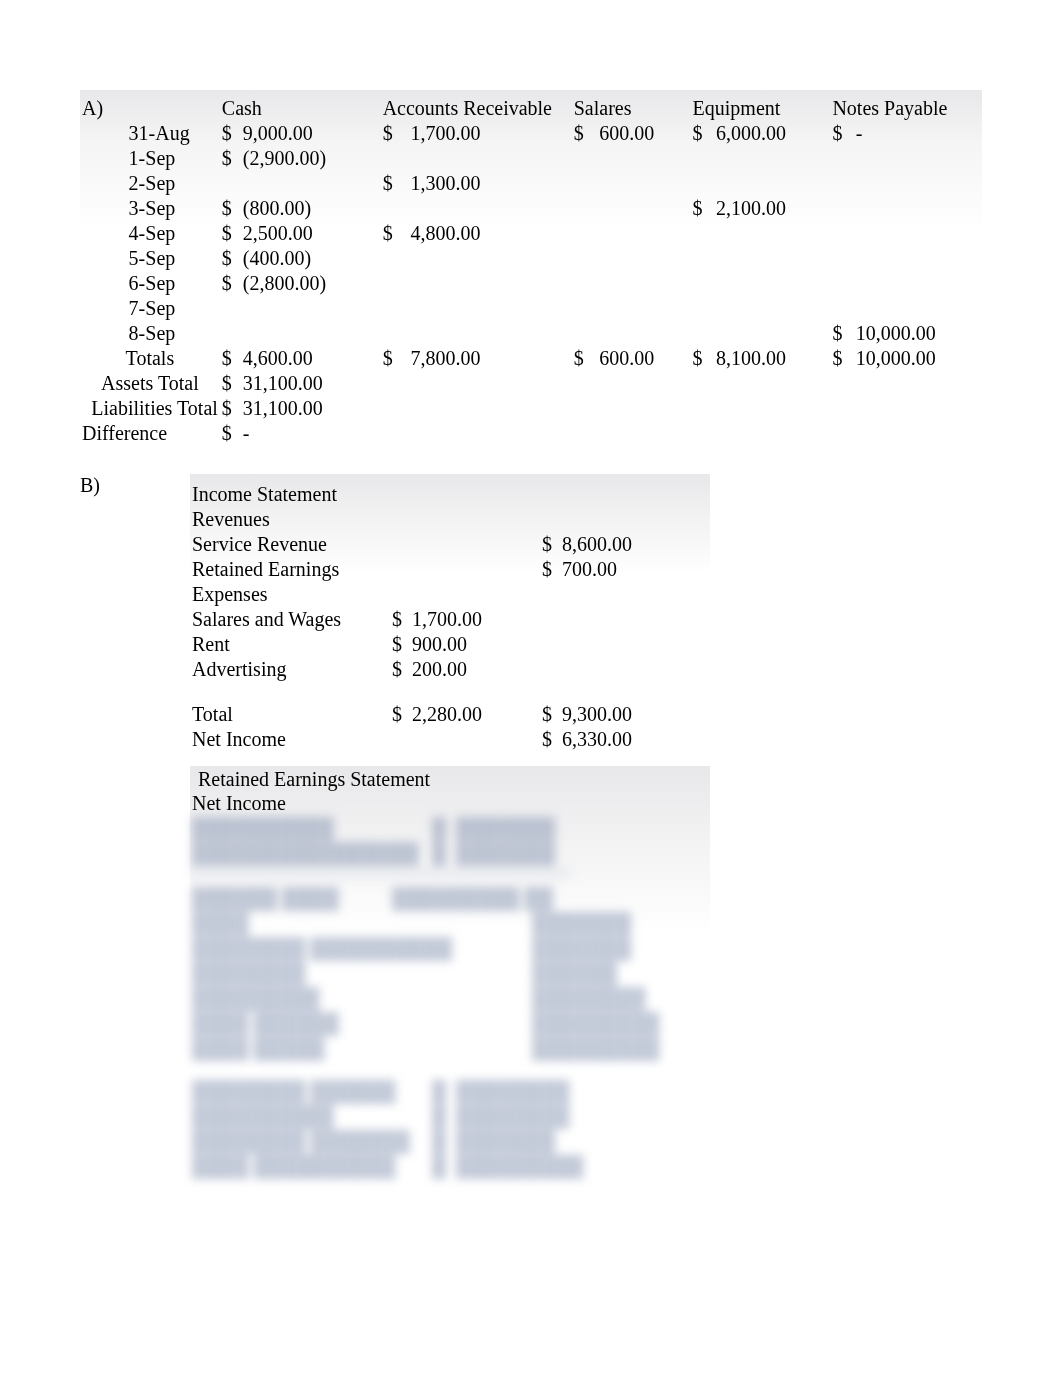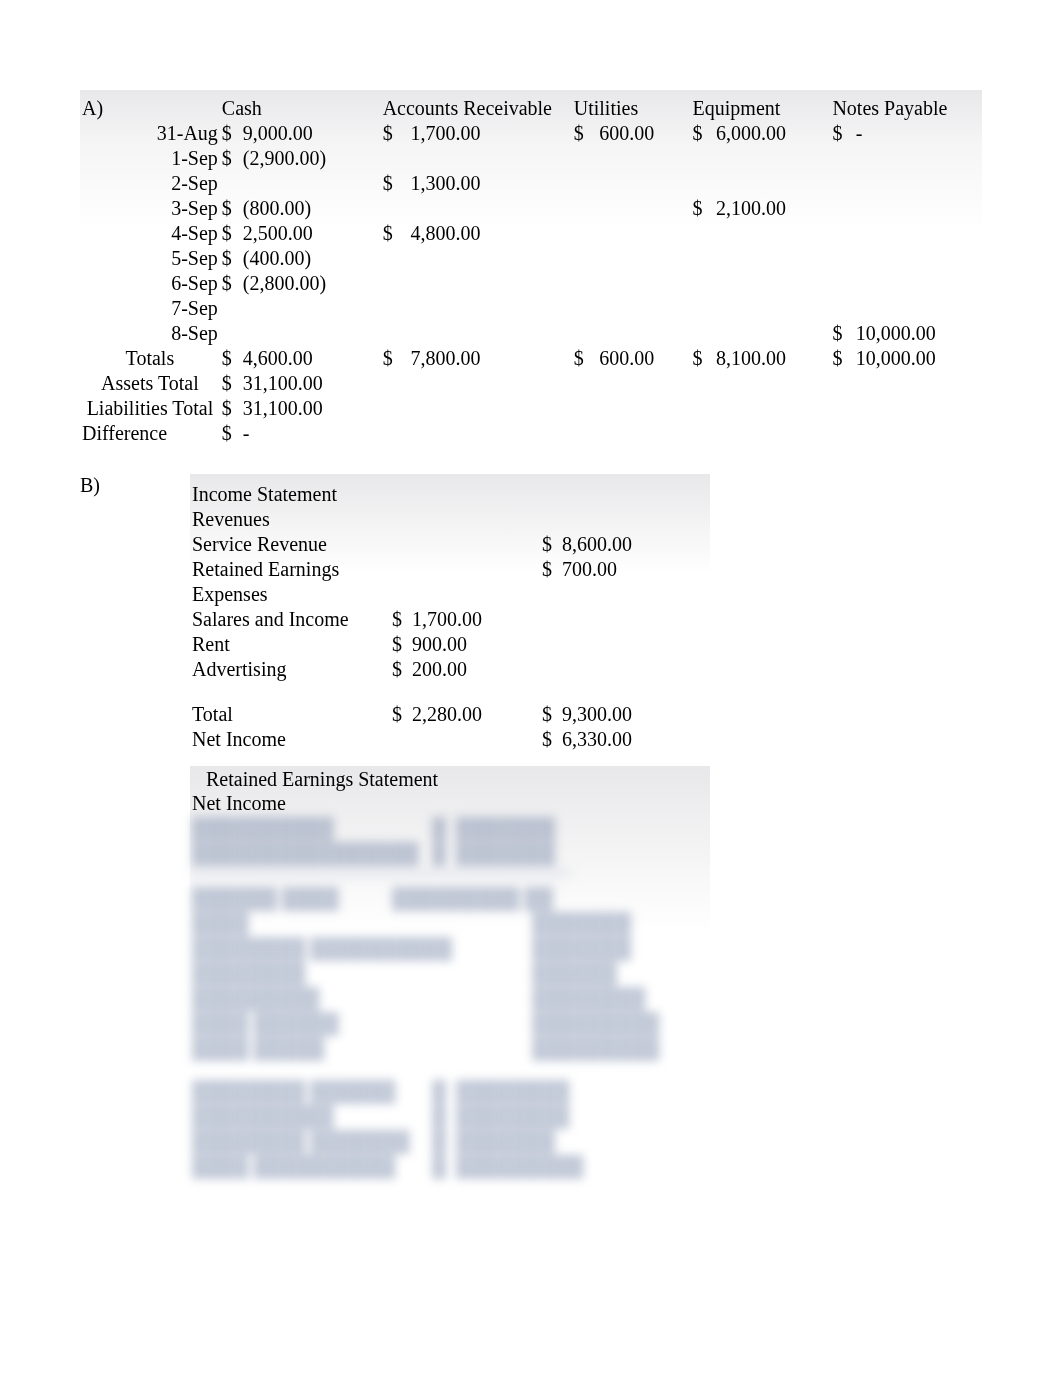--- a/index.html
+++ b/index.html
@@ -28,21 +28,21 @@
       width: 100%;
       table-layout: fixed;
     }
     table.tblA td {
       padding: 1px 2px;
       vertical-align: bottom;
       white-space: nowrap;
       overflow: hidden;
     }
     .hdr td { font-weight: normal; }
-    .rlabel { text-align: right; padding-right: 4px; }
+    .rlabel { text-align: left; padding-right: 4px; }
     .dol { text-align: left; width: 18px; }
     .num { text-align: left; }
     .center { }
 
     .section-b { margin-top: 28px; }
     .b-wrap { display: flex; }
     .b-label { width: 110px; padding-left: 0; }
     .b-body { flex: 1; }
     table.tblB {
       border-collapse: collapse;
@@ -72,21 +72,21 @@
       padding: 8px 0;
       width: 520px;
     }
     .shade-b2 {
       background: linear-gradient(180deg, #e8e8ea 0%, #fff 40%);
       padding: 2px 0;
       width: 520px;
       margin-top: 6px;
     }
     .re-title {
-      padding-left: 16px;
+      padding-left: 8px;
     }
   </style>
 </head>
 <body>
 
 <div class="page">
 
   <div class="section-a shade">
     <table class="tblA">
       <colgroup>
@@ -103,21 +103,21 @@
         <col style="width:20px">
         <col style="width:110px">
       </colgroup>
 
       <tbody>
           <tr class="hdr">
         <td>A)</td>
         <td></td>
         <td colspan="2" class="center">Cash</td>
         <td colspan="2" class="center">Accounts Receivable</td>
-        <td colspan="2" class="center">Utilities</td>
+        <td colspan="2" class="center">Salares</td>
         <td colspan="2" class="center">Equipment</td>
         <td colspan="2" class="center">Notes Payable</td>
       </tr>
 
       <tr>
         <td></td>
         <td class="rlabel">31-Aug</td>
         <td class="dol">$</td>
         <td class="num">9,000.00</td>
         <td class="dol">$</td>
@@ -262,21 +262,21 @@
         <td></td>
             <td></td>
             <td></td>
             <td></td>
             <td></td>
             <td></td>
             <td></td>
             <td></td>
       </tr>
       <tr>
-        <td colspan="2" style="text-align:center">Liabilities Total</td>
+        <td colspan="2" style="text-align:right">Liabilities Total</td>
         <td class="dol">$</td>
         <td class="num">31,100.00</td>
         <td></td>
             <td></td>
             <td></td>
             <td></td>
             <td></td>
             <td></td>
             <td></td>
             <td></td>
@@ -343,21 +343,21 @@
             </tr>
             <tr>
                   <td>Expenses</td>
                   <td></td>
                   <td></td>
                   <td></td>
                   <td></td>
                 </tr>
 
             <tr>
-              <td>Salares and Income</td>
+              <td>Salares and Wages</td>
               <td class="dol">$</td>
               <td class="num">1,700.00</td>
               <td></td>
                   <td></td>
             </tr>
             <tr>
               <td>Rent</td>
               <td class="dol">$</td>
               <td class="num">900.00</td>
               <td></td>

